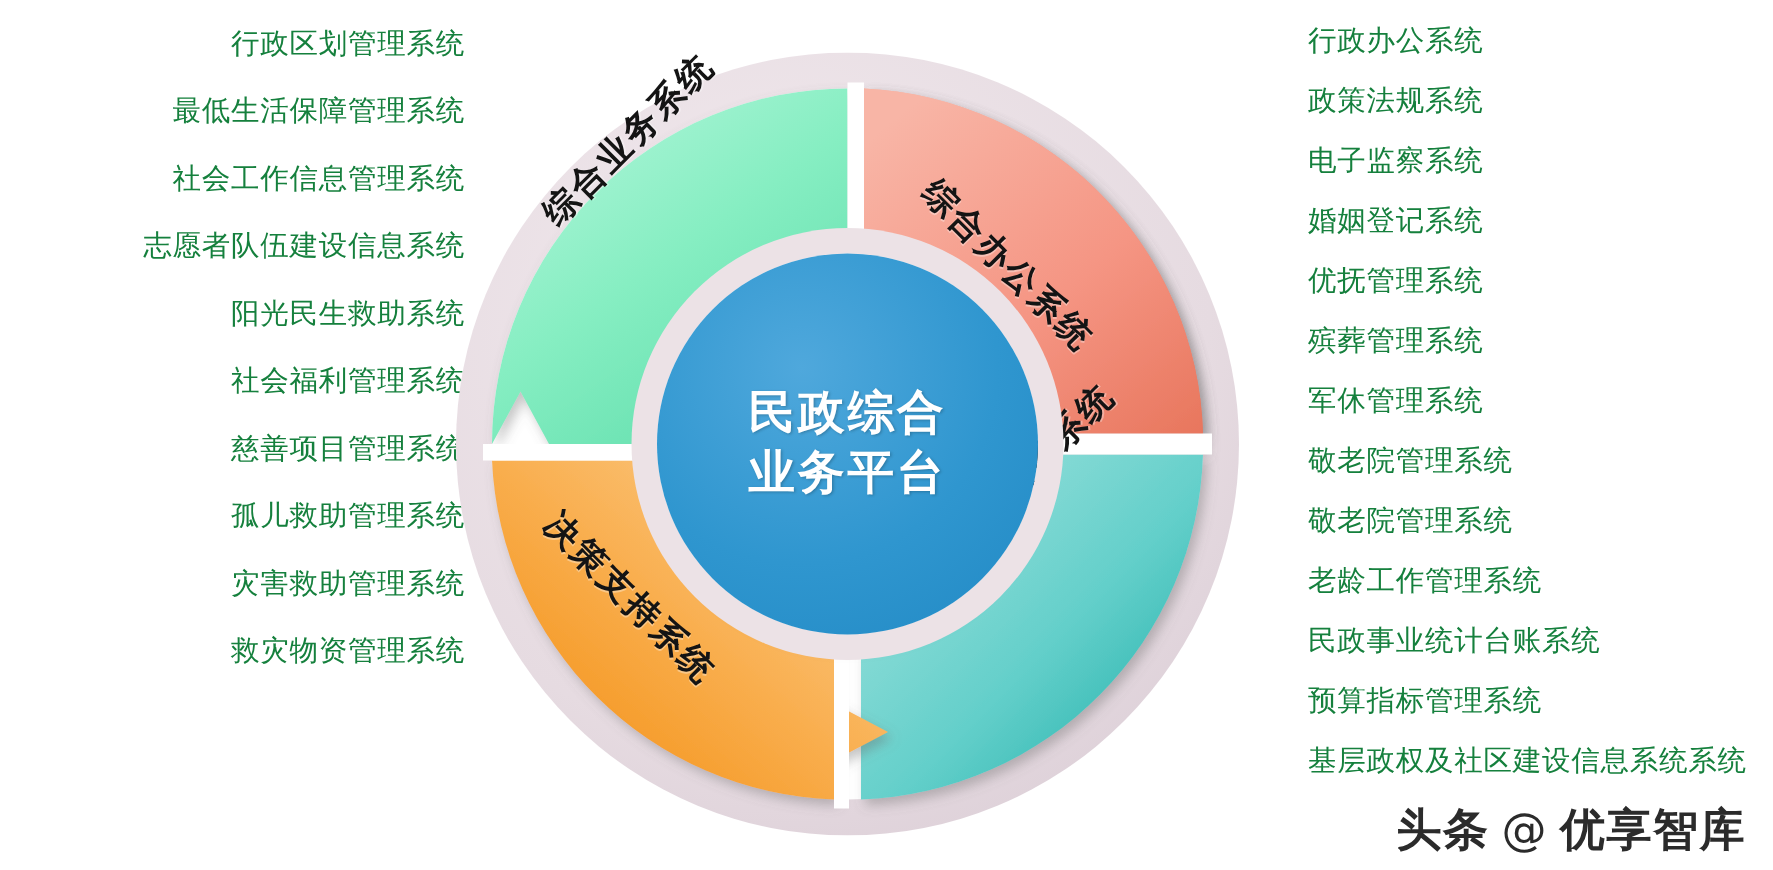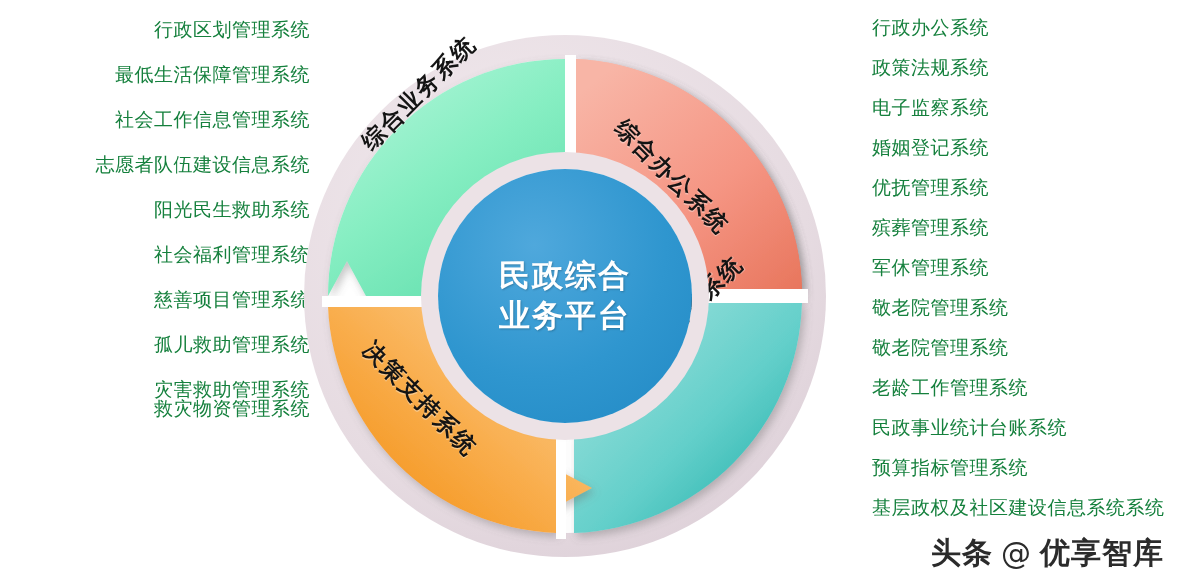--- a/index.html
+++ b/index.html
@@ -116,21 +116,21 @@
 
   <div id="left-labels" class="label-col" style="padding-top: 20px;">
       <div class="sys-label" style="margin-bottom: 26px;">行政区划管理系统</div>
       <div class="sys-label" style="margin-bottom: 26px;">最低生活保障管理系统</div>
       <div class="sys-label" style="margin-bottom: 26px;">社会工作信息管理系统</div>
       <div class="sys-label" style="margin-bottom: 26px;">志愿者队伍建设信息系统</div>
       <div class="sys-label" style="margin-bottom: 26px;">阳光民生救助系统</div>
       <div class="sys-label" style="margin-bottom: 26px;">社会福利管理系统</div>
       <div class="sys-label" style="margin-bottom: 26px;">慈善项目管理系统</div>
       <div class="sys-label" style="margin-bottom: 26px;">孤儿救助管理系统</div>
-      <div class="sys-label" style="">灾害救助管理系统</div>
+      <div class="sys-label" style="margin-bottom: 26px;">灾害救助管理系统</div>
       <div class="sys-label" style="margin-bottom: 26px;">救灾物资管理系统</div>
     </div>
 
   <div id="right-labels" class="label-col" style="padding-top: 18px;">
       <div class="sys-label" style="margin-bottom: 21px;">行政办公系统</div>
       <div class="sys-label" style="margin-bottom: 21px;">政策法规系统</div>
       <div class="sys-label" style="margin-bottom: 21px;">电子监察系统</div>
       <div class="sys-label" style="margin-bottom: 21px;">婚姻登记系统</div>
       <div class="sys-label" style="margin-bottom: 21px;">优抚管理系统</div>
       <div class="sys-label" style="margin-bottom: 21px;">殡葬管理系统</div>

